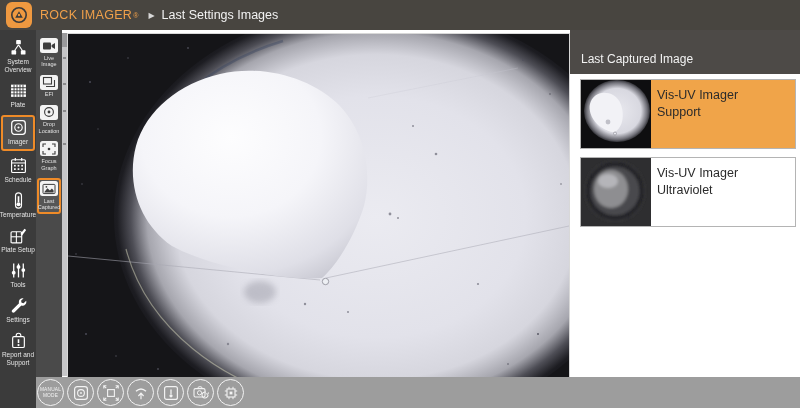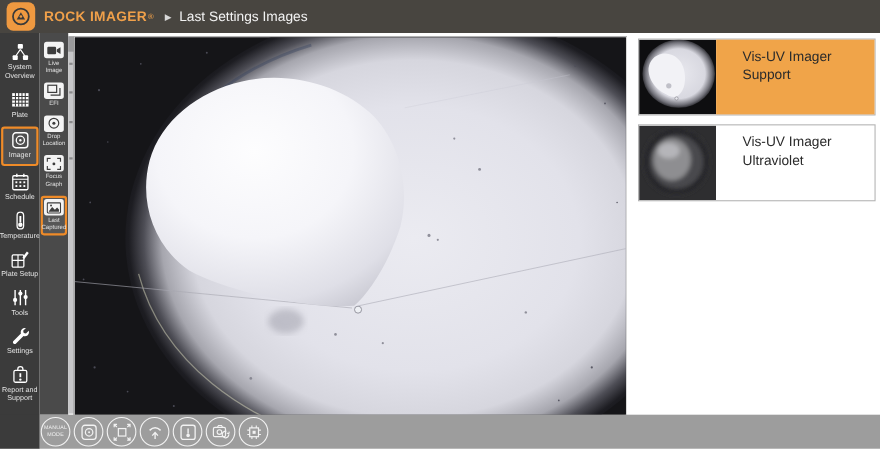--- a/index.html
+++ b/index.html
@@ -2,21 +2,21 @@
 <html><head>
 <meta charset="utf-8">
 <style>
   html,body{margin:0;padding:0;background:#888;}
   *{box-sizing:border-box;font-family:"Liberation Sans",sans-serif;}
   #app{position:relative;width:800px;height:408px;background:#fff;overflow:hidden;}
 
   
   .header{position:absolute;left:0;top:0;width:800px;height:30px;background:#484540;display:flex;align-items:center;z-index:5;}
   .logo{position:absolute;left:6px;top:2px;width:26px;height:26px;background:#EF9940;border-radius:6px;display:flex;align-items:center;justify-content:center;}
-  .appname{margin-left:40px;color:#F0A04A;font-weight:bold;font-size:12.5px;letter-spacing:.3px;}
+  .appname{margin-left:40px;color:#F0A04A;font-weight:normal;font-size:12.5px;letter-spacing:.3px;}
   .regmark{color:#F0A04A;font-size:7px;vertical-align:super;margin-left:1px;}
   .crumb-arrow{color:#d8d8d8;font-size:8px;margin:0 7px 0 10px;}
   .page-title{color:#f2f2f2;font-size:12.5px;}
 
   
   .sidebar{position:absolute;left:0;top:30px;width:36px;height:378px;background:#3B3B3B;display:flex;flex-direction:column;align-items:stretch;padding-top:7px;gap:4px;}
   .sb-item{display:flex;flex-direction:column;align-items:center;padding:2px 0;color:#e4e4e4;cursor:pointer;}
   .sb-item .lbl{font-size:6.5px;line-height:1.25;text-align:center;margin-top:2px;}
   .sb-item.active{border:2px solid #EF8B28;border-radius:3px;background:#505050;margin:0 1px;padding:2px 0;}
   .sb-item svg{display:block;}
@@ -36,21 +36,21 @@
   
   .main-image{position:absolute;left:67px;top:33px;width:503px;height:345px;border:1px solid #d8d8d8;background:#141417;}
   .main-image svg{display:block;}
 
   
   .rpanel{position:absolute;left:570px;top:30px;width:230px;height:347px;background:#ffffff;}
   .rpanel-header{height:44px;background:#4D4A47;color:#f2f2f2;font-size:12px;display:flex;align-items:center;padding:14px 0 0 11px;}
   .ritems{padding:5px 4px 0 10px;}
   .ritem{display:flex;height:70px;border:1px solid #b4b4b4;background:#fff;margin-bottom:8px;cursor:pointer;}
   .ritem .thumb{width:70px;height:68px;flex:0 0 70px;overflow:hidden;}
-  .ritem .labelarea{flex:1;padding:7px 24px;font-size:12.5px;color:#2b2b2b;line-height:1.35;}
+  .ritem .labelarea{flex:1;padding:7px 6px;font-size:12.5px;color:#2b2b2b;line-height:1.35;}
   .ritem.selected .labelarea{background:#F0A449;}
 
   
   .bottombar{position:absolute;left:36px;top:377px;width:764px;height:31px;background:#9D9D9D;display:flex;align-items:center;gap:3px;padding-left:1px;}
   .corner{position:absolute;left:0;top:377px;width:36px;height:31px;background:#3B3B3B;}
   .tbtn{width:27px;height:27px;border:1.6px solid #F2F2F2;border-radius:50%;display:flex;align-items:center;justify-content:center;flex:0 0 27px;cursor:pointer;}
   .tbtn .mm{color:#F2F2F2;font-size:4.8px;line-height:1.25;text-align:center;letter-spacing:.2px;}
 </style>
 </head>
 <body>
@@ -311,20 +311,21 @@
         <circle cx="482" cy="60" r="0.8"></circle>
           <circle cx="470" cy="300" r="1"></circle>
           <circle cx="440" cy="330" r="0.8"></circle>
         <circle cx="493" cy="150" r="0.7"></circle>
           <circle cx="8" cy="220" r="0.8"></circle>
       </g>
     </svg>
   </div>
 
   <div class="rpanel">
+    <div class="rpanel-header">Last Captured Image</div>
     <div class="ritems">
 
       <div class="ritem selected">
         <div class="thumb">
           <svg width="70" height="68" viewBox="0 0 70 68">
             <defs>
               <radialGradient id="twg" cx="0.5" cy="0.5" r="0.52">
                 <stop offset="0%" stop-color="#e9e9ef"></stop>
                   <stop offset="70%" stop-color="#d8d8e0"></stop>
                 <stop offset="88%" stop-color="#707078"></stop>

